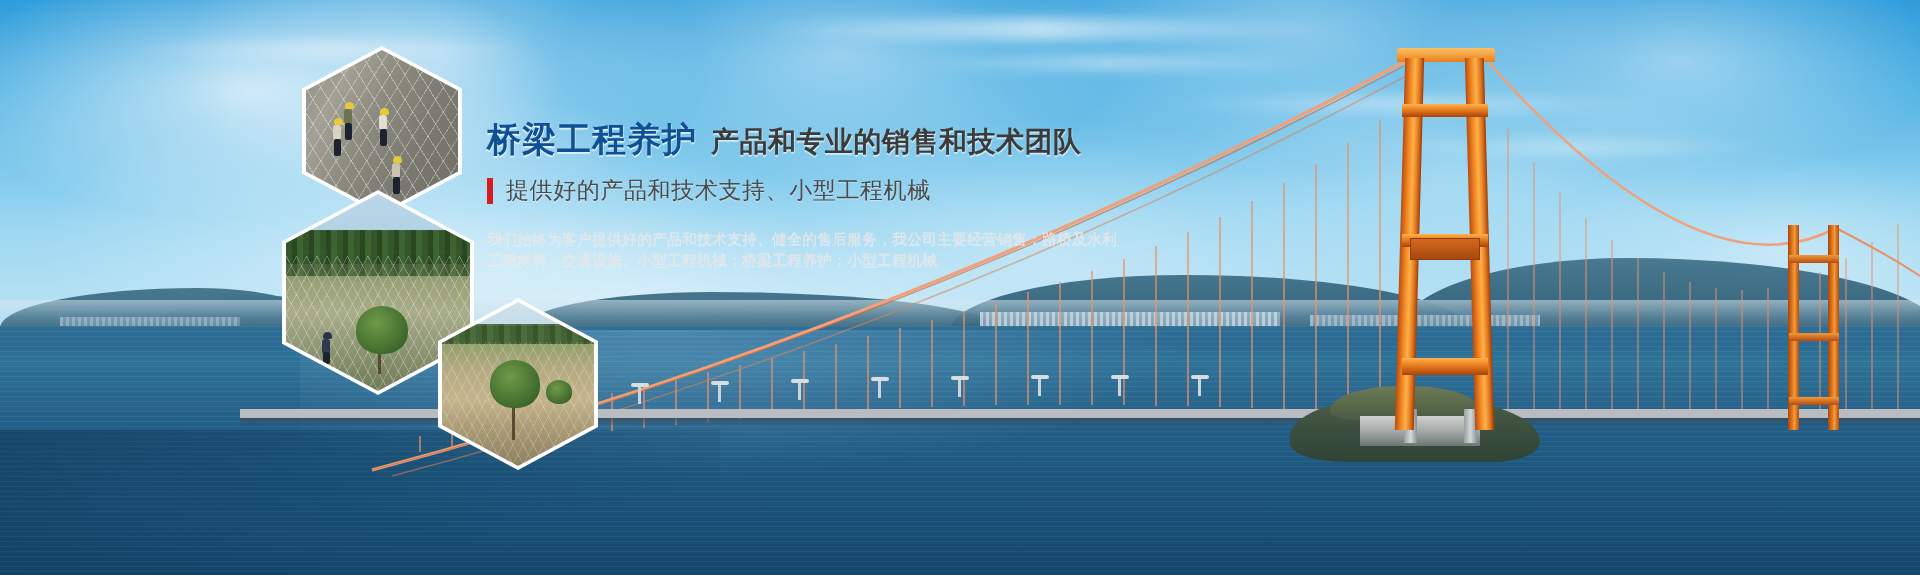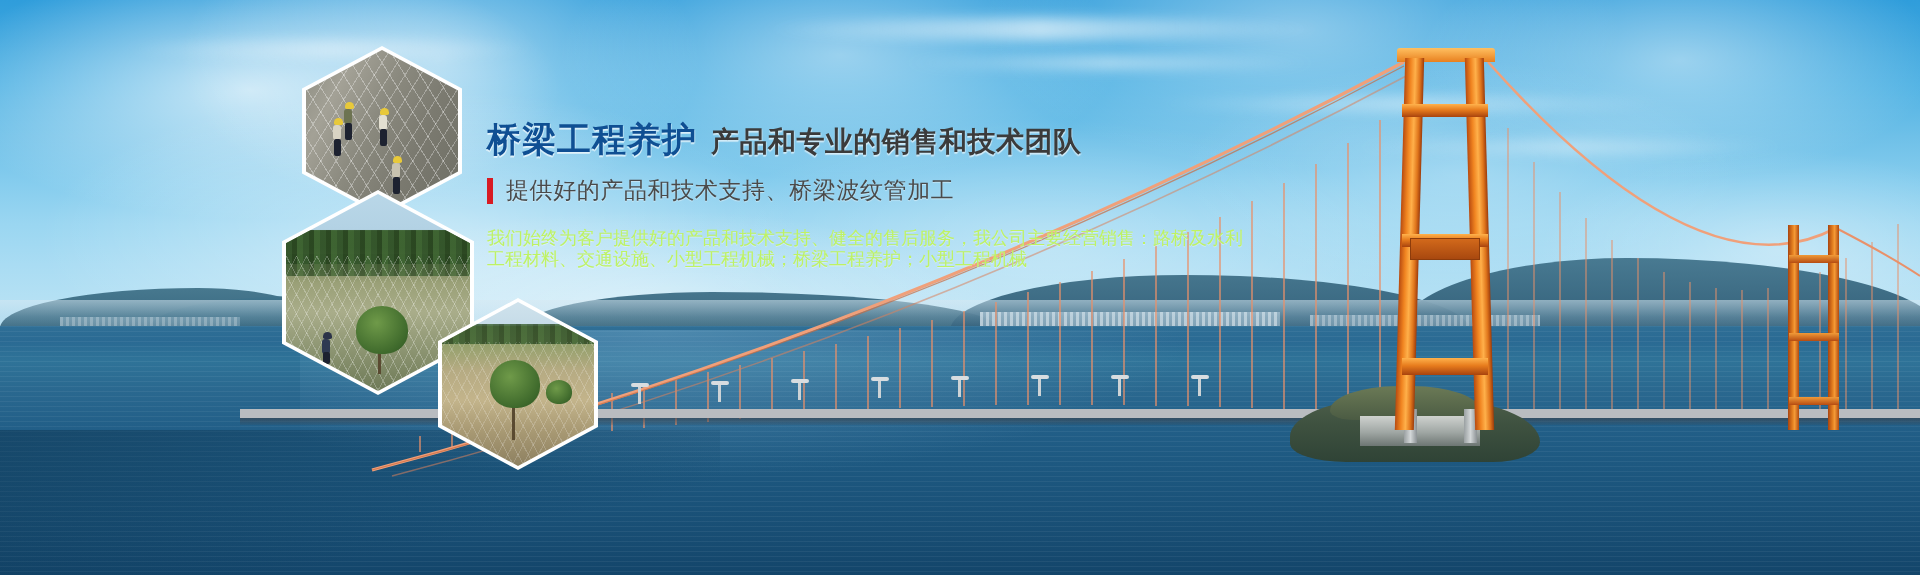--- a/index.html
+++ b/index.html
@@ -316,21 +316,21 @@
     width:6px; height:26px; background:#d81b23; margin-right:13px;
     flex:0 0 auto;
   }
   .subline .sub-text {
     font-size:23px; color:#4a4a4a; letter-spacing:.6px; white-space:nowrap;
     text-shadow:0 1px 1px rgba(255,255,255,.45);
   }
 
   .body-copy {
     margin-top:22px;
-    font-size:18px; line-height:21px; color:#bef264;
+    font-size:15px; line-height:21px; color:#e5e5e5;
     width:530px;
     text-shadow:0 1px 0 rgba(255,255,255,.35);
   }
   .body-copy p { margin:0; white-space:nowrap; }
 </style>
 </head>
 <body>
 
 <div id="banner">
 
@@ -529,21 +529,21 @@
   </div>
 
   <div class="textblock">
 
     <div class="headline">
       <span class="h-main">桥梁工程养护</span><span class="h-sub">产品和专业的销售和技术团队</span>
     </div>
 
     <div class="subline">
       <span class="bar"></span>
-      <span class="sub-text">提供好的产品和技术支持、桥梁波纹管加工</span>
+      <span class="sub-text">提供好的产品和技术支持、小型工程机械</span>
     </div>
 
     <div class="body-copy">
       <p>我们始终为客户提供好的产品和技术支持、健全的售后服务，我公司主要经营销售：路桥及水利</p>
       <p>工程材料、交通设施、小型工程机械；桥梁工程养护；小型工程机械</p>
     </div>
 
   </div>
 
 </div>

